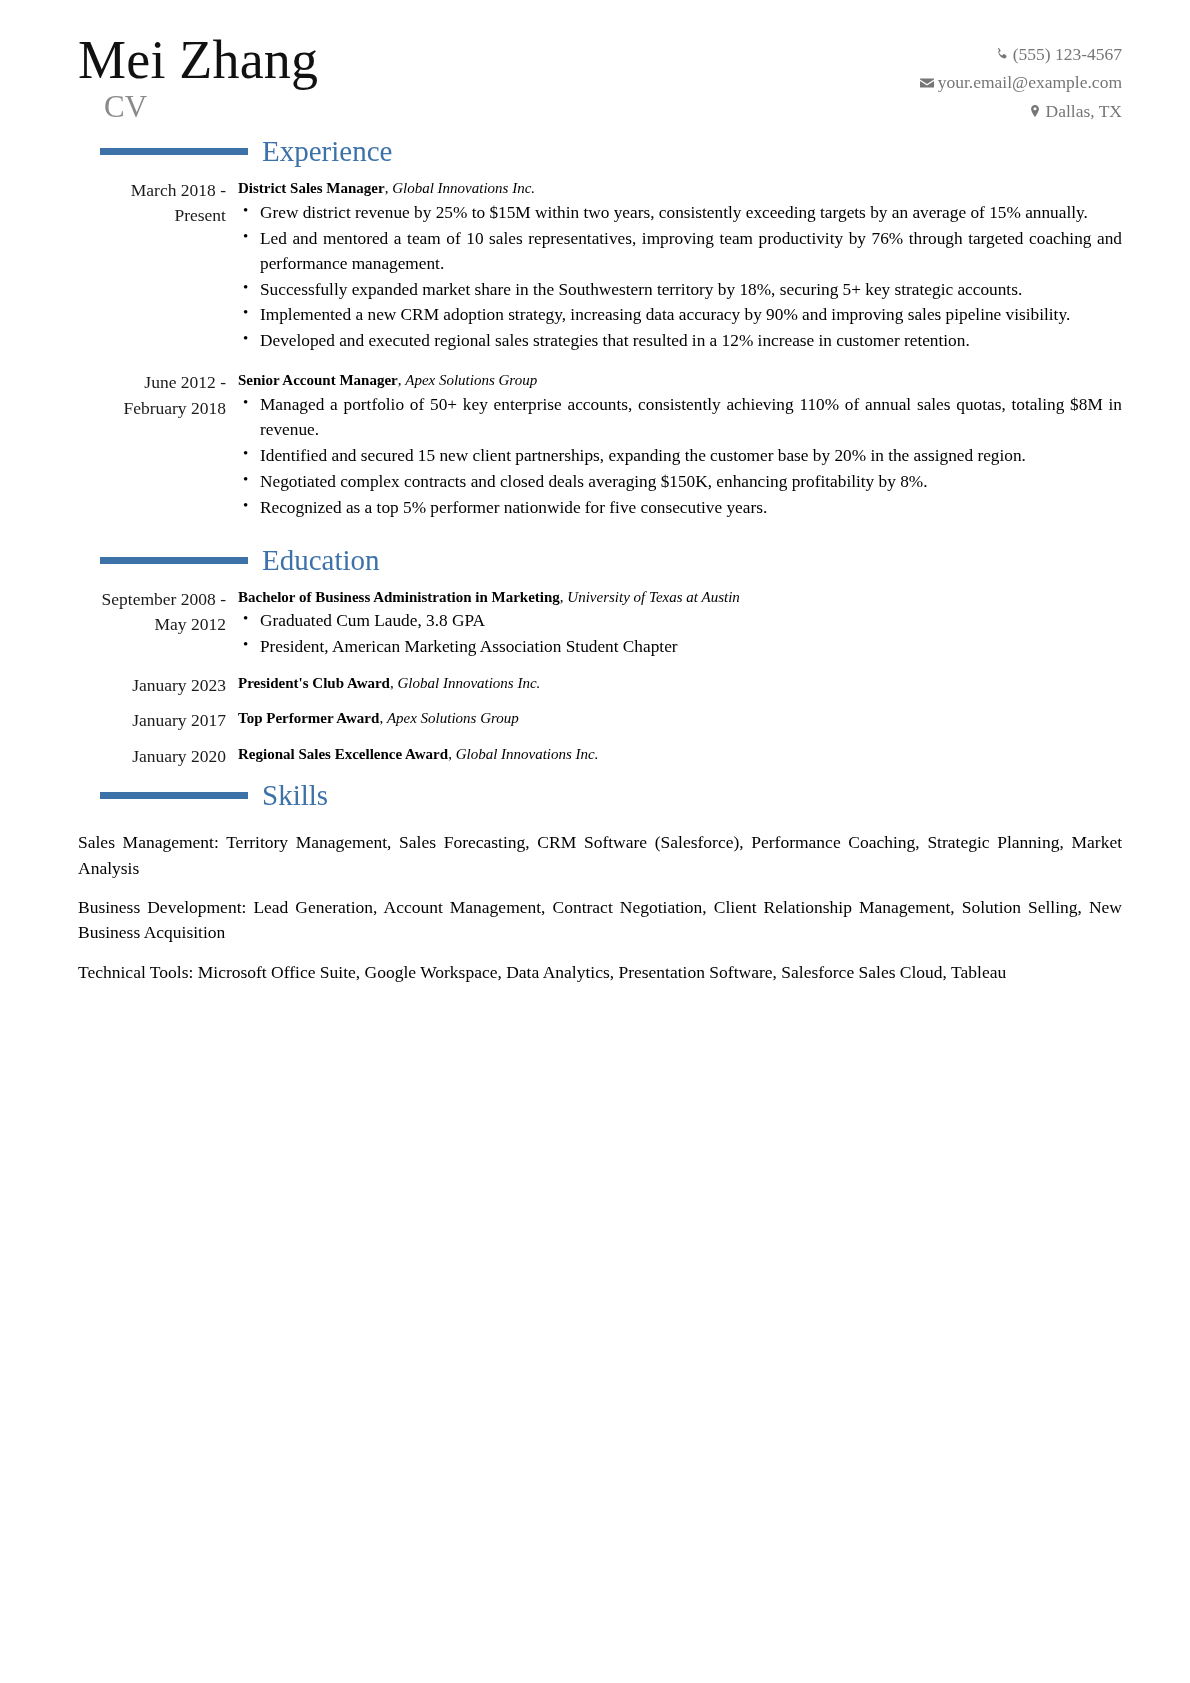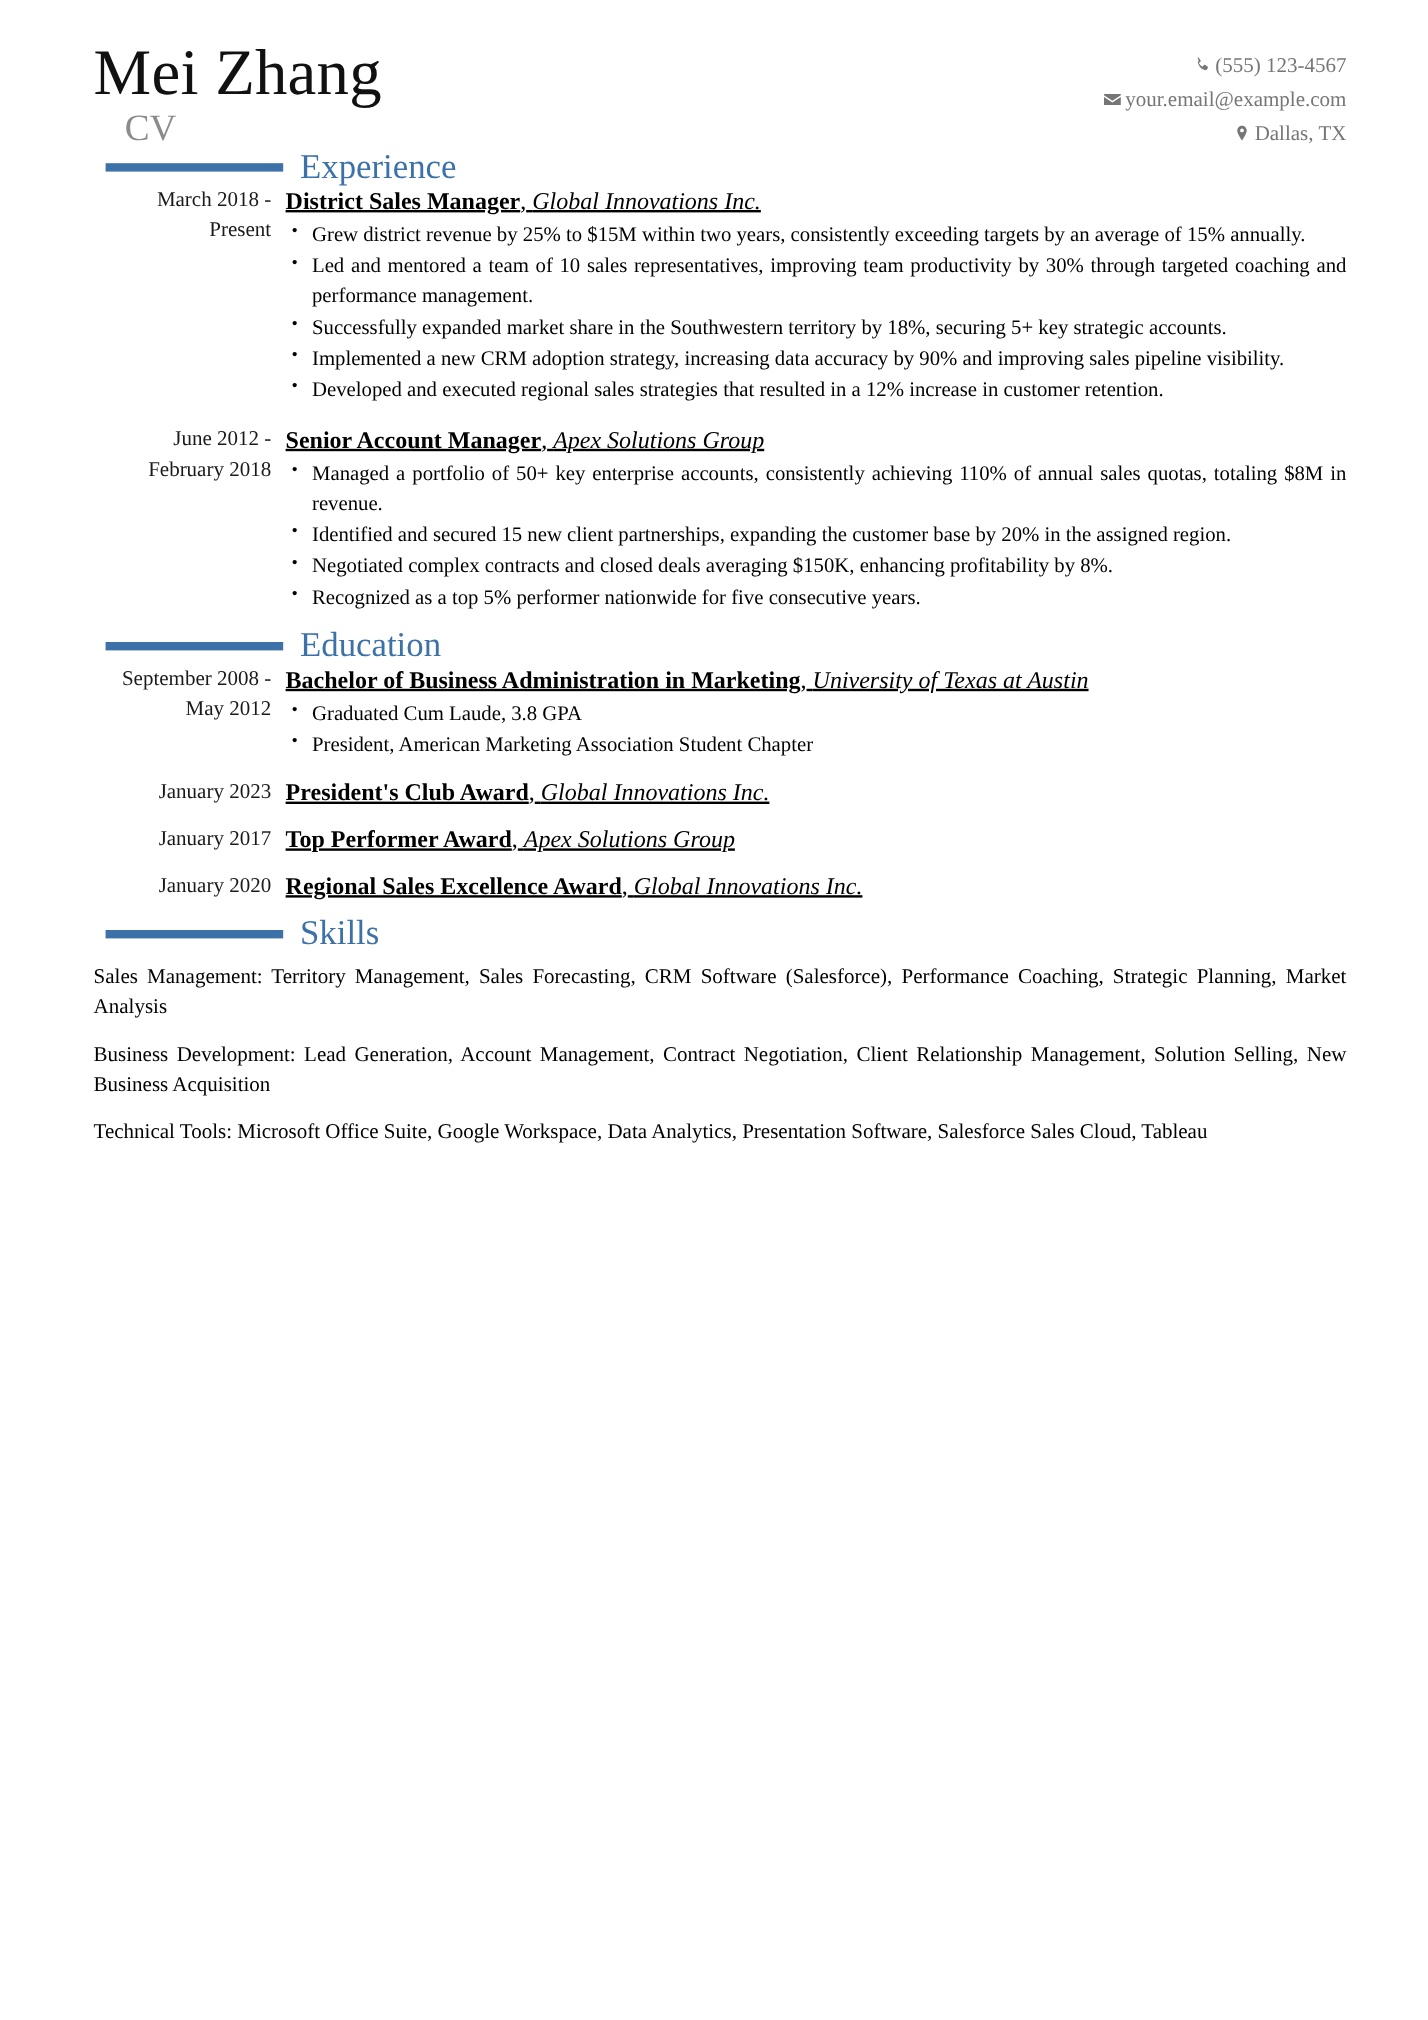--- a/index.html
+++ b/index.html
@@ -71,21 +71,21 @@
     justify-content: center;
     flex: 0 0 17px;
   }
   .contact-line .ci svg { display: block; fill: #767676; }
   .contact-text { display: inline-block; }
 
   
   .section-head {
     display: flex;
     align-items: center;
-    margin: 0;
+    margin: 12px;
     padding: 0;
   }
   .rule {
     width: 148px;
     height: 7px;
     background: #3d72a9;
     flex: 0 0 148px;
     margin-left: 88px;
   }
   .section-title {
@@ -113,23 +113,22 @@
     line-height: 1.45;
     color: #1a1a1a;
     padding-right: 12px;
     box-sizing: border-box;
   }
   .body-col {
     flex: 1 1 auto;
     min-width: 0;
   }
   .entry-head {
-    font-size: 20px;
+    font-size: 15px;
     line-height: 1.45;
-    text-decoration: underline;
   }
   .job-title { font-weight: bold; }
   .org { font-style: italic; }
 
   ul.bullets {
     list-style: none;
     margin: 1px 0 0 0;
     padding: 0;
   }
   ul.bullets li {
@@ -219,21 +218,21 @@
 
   <div class="entry">
     <div class="date-col">March 2018 - Present</div>
     <div class="body-col">
       <div class="entry-head">
         <span class="job-title">District Sales Manager</span><span>,</span>
         <span class="org">Global Innovations Inc.</span>
       </div>
       <ul class="bullets">
         <li>Grew district revenue by 25% to $15M within two years, consistently exceeding targets by an average of 15% annually.</li>
-        <li>Led and mentored a team of 10 sales representatives, improving team productivity by 30% through targeted coaching and performance management.</li>
+        <li>Led and mentored a team of 10 sales representatives, improving team productivity by 76% through targeted coaching and performance management.</li>
         <li>Successfully expanded market share in the Southwestern territory by 18%, securing 5+ key strategic accounts.</li>
         <li>Implemented a new CRM adoption strategy, increasing data accuracy by 90% and improving sales pipeline visibility.</li>
         <li>Developed and executed regional sales strategies that resulted in a 12% increase in customer retention.</li>
       </ul>
     </div>
   </div>
 
   <div class="exp-gap"></div>
 
   <div class="entry">

